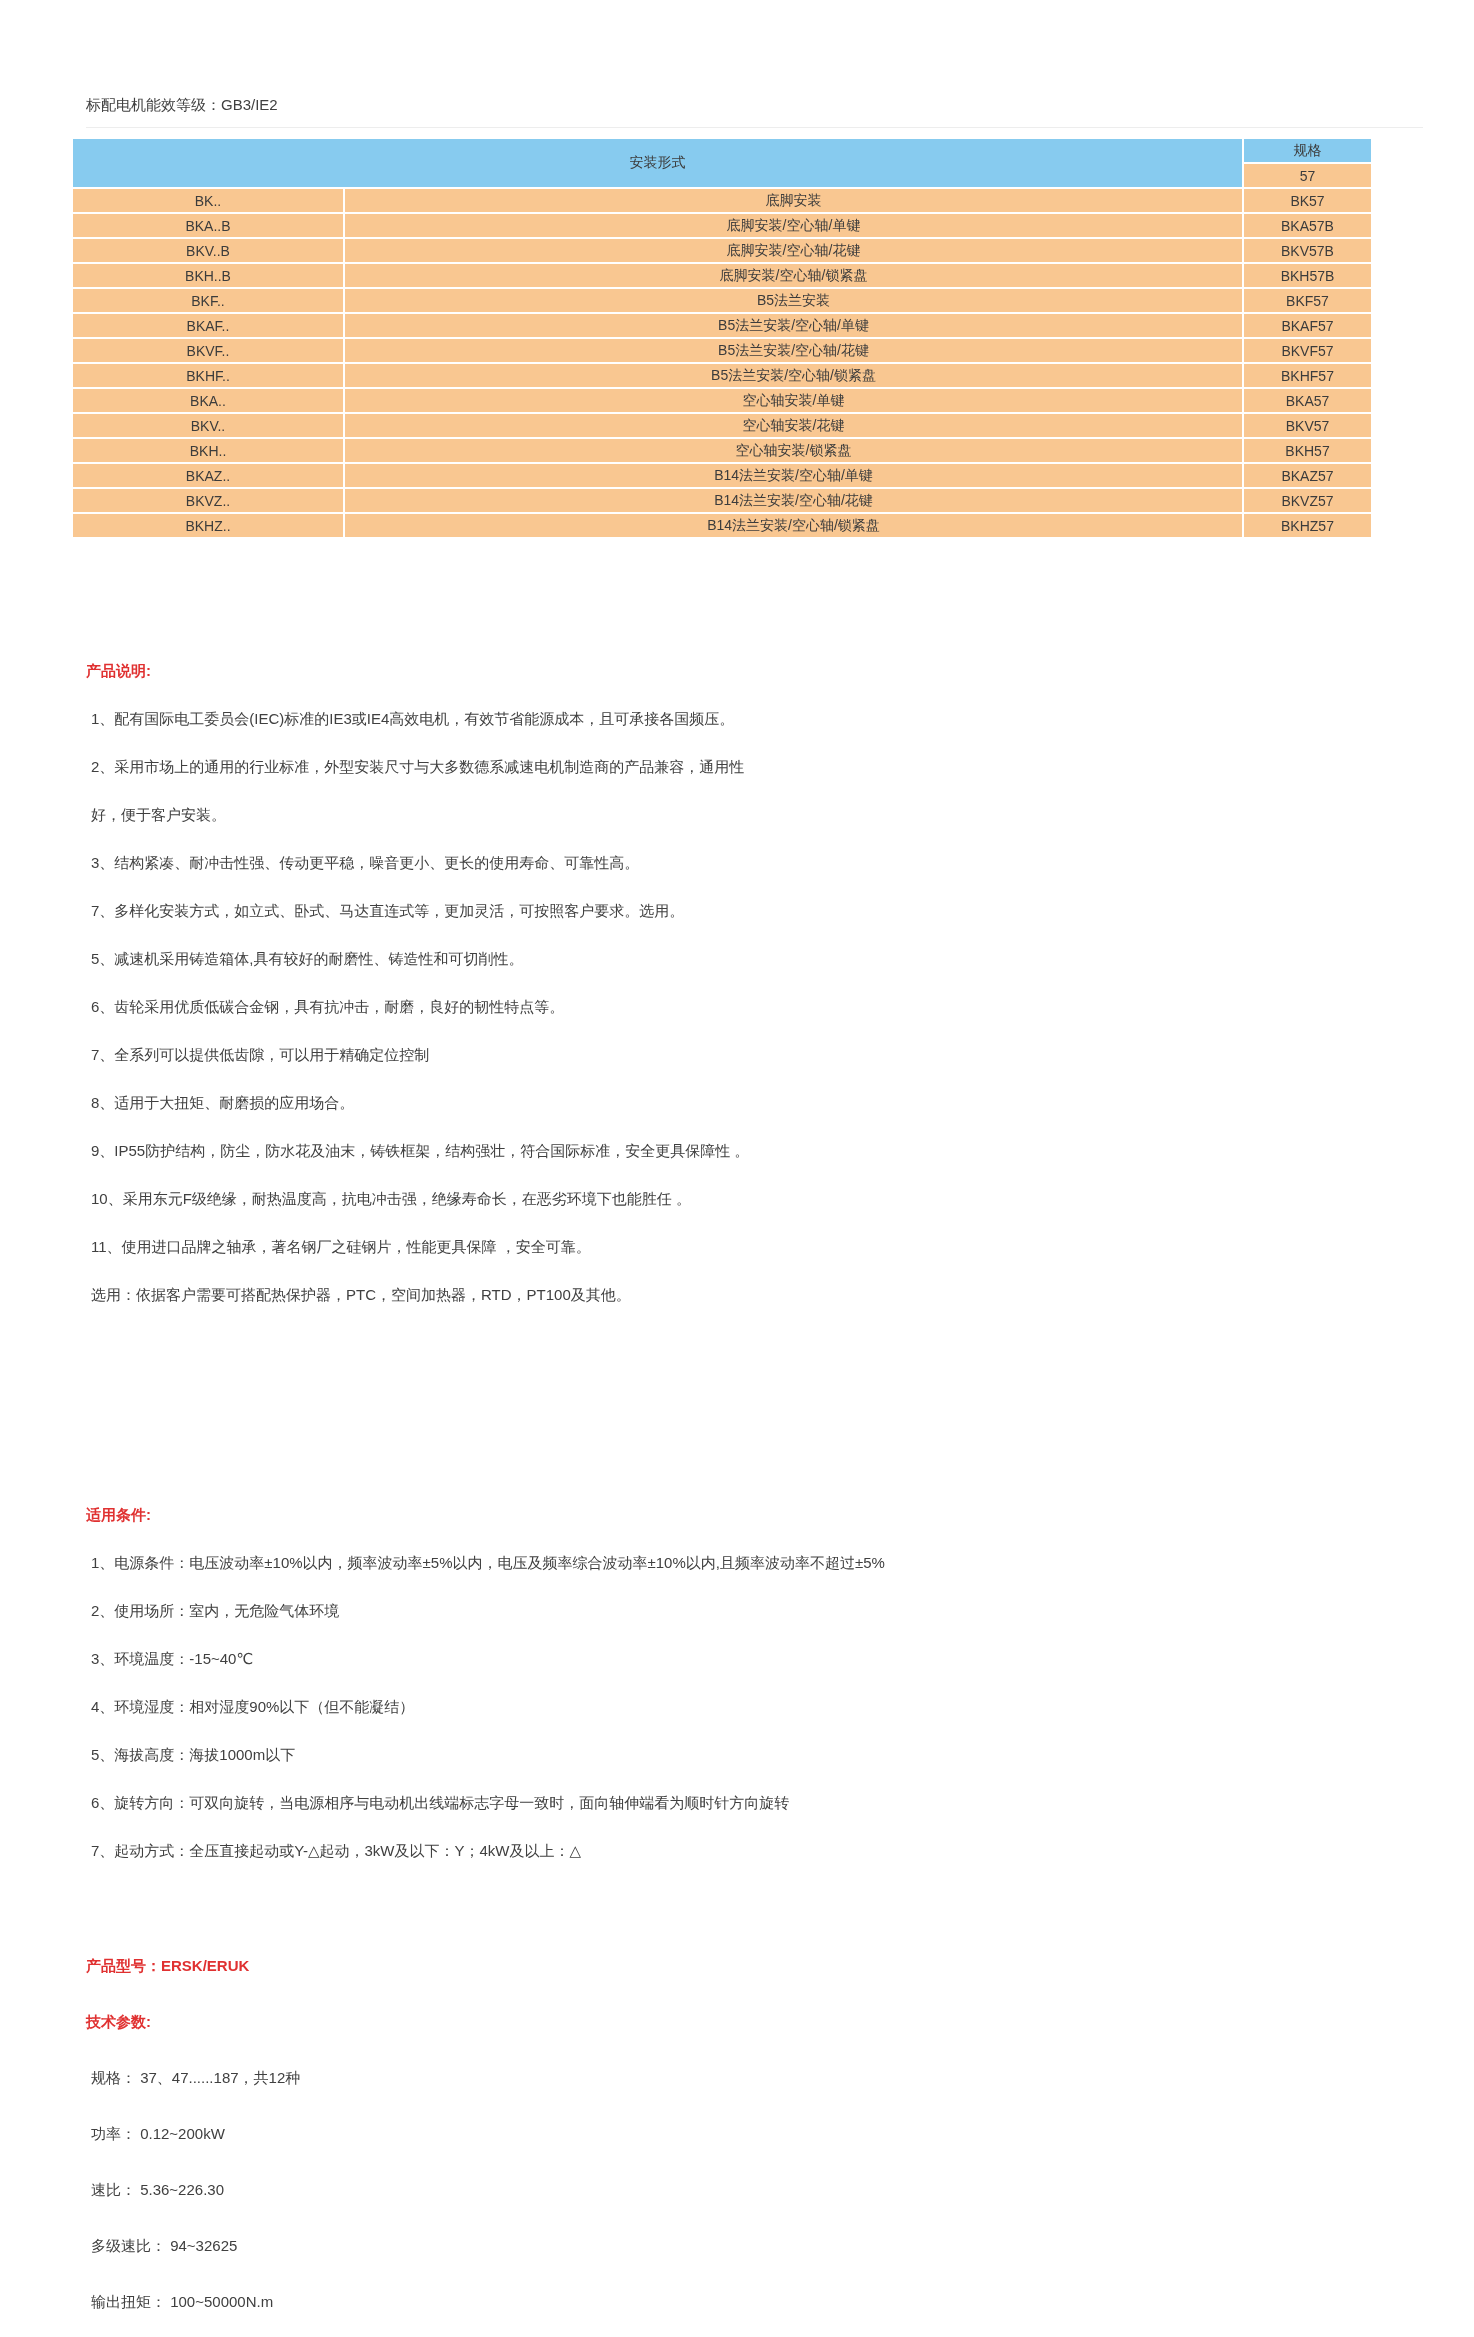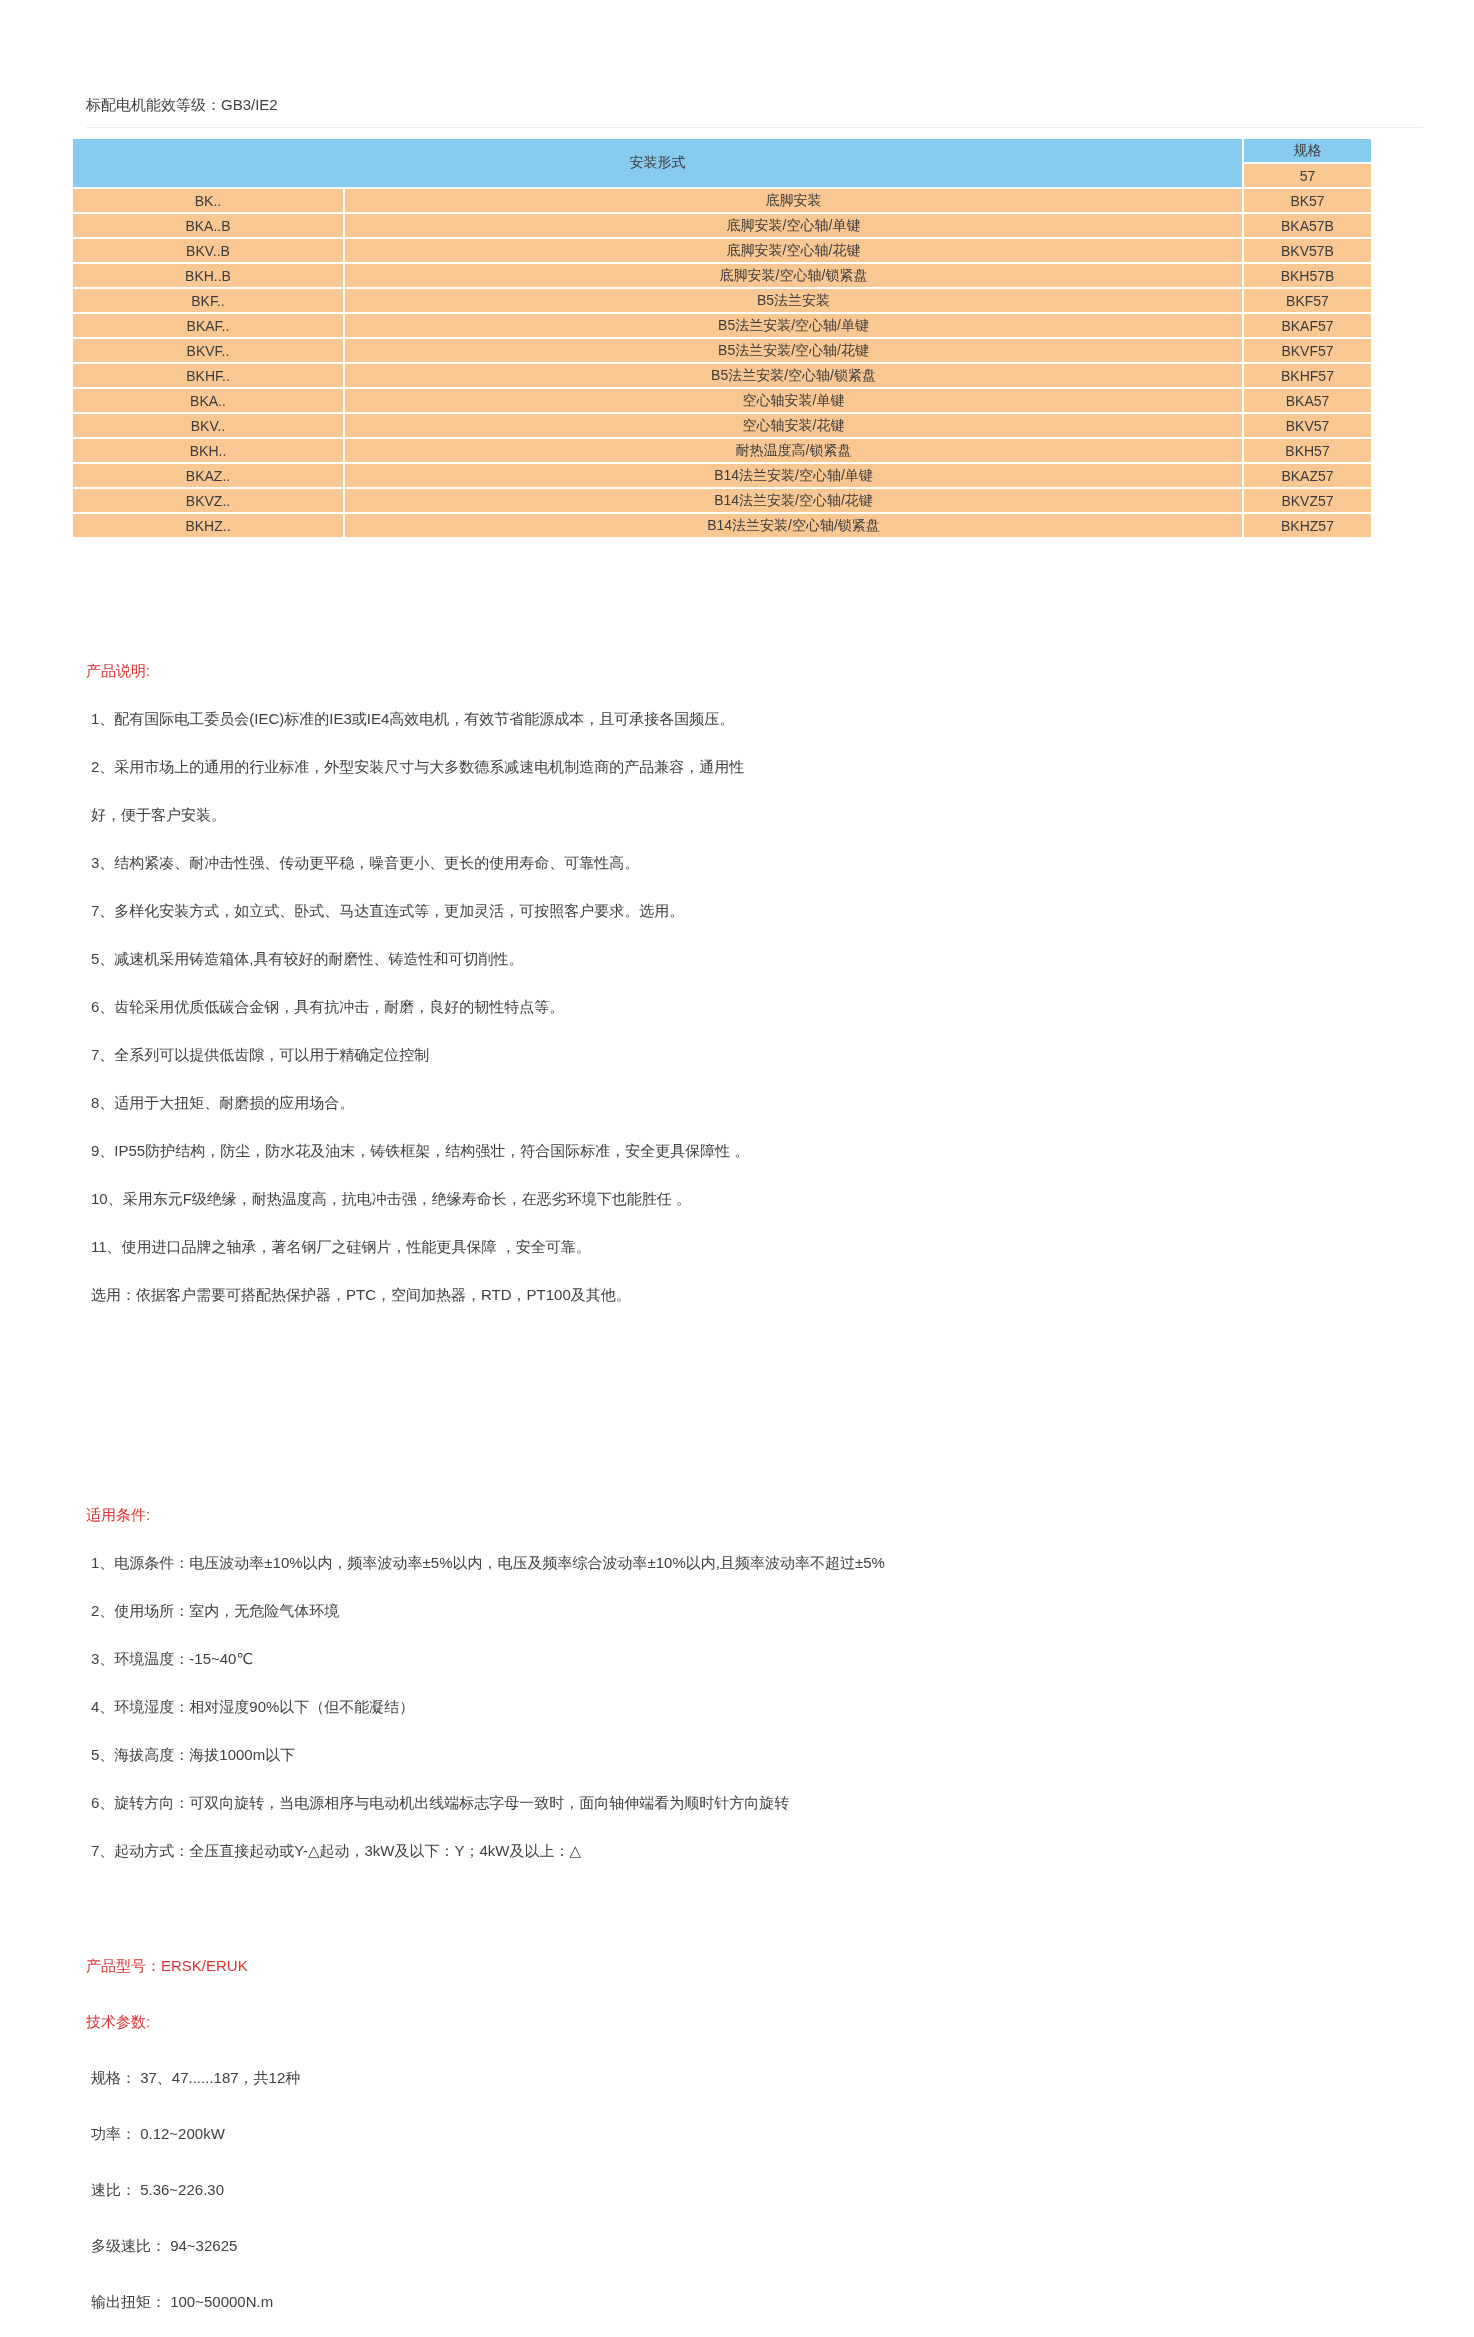--- a/index.html
+++ b/index.html
@@ -16,21 +16,21 @@
 
   .divider{position:absolute;left:86px;top:127px;width:1337px;height:1px;background:#ededed;}
 
   .spec-table{position:absolute;left:71px;top:137px;width:1300px;border-collapse:collapse;table-layout:fixed;font-size:14px;color:#3c3c3c;}
   .spec-table th,.spec-table td{background:var(--orange);border:2px solid #ffffff;font-weight:400;text-align:center;vertical-align:middle;height:23px;padding:0;overflow:hidden;white-space:nowrap;}
   .spec-table .blue{background:var(--blue);}
 
   .section{position:absolute;left:86px;color:var(--text);font-size:15px;}
   .section p{margin:0 0 32px 0;line-height:16px;height:16px;white-space:nowrap;}
   .section p.item{padding-left:5px;}
-  .red{color:var(--red);}
+  .red{color:var(--red);font-weight:bold;}
 
   #desc{top:663px;}
   #desc p:nth-child(5){margin-top:18px;}   
   #cond{top:1507px;}
   #model{top:1958px;}
   #model p{margin-bottom:40px;}
 </style>
 </head>
 <body>
 
@@ -111,21 +111,21 @@
   </tr>
 
   <tr>
     <td>BKV..</td>
     <td>空心轴安装/花键</td>
     <td>BKV57</td>
   </tr>
 
   <tr>
     <td>BKH..</td>
-    <td>耐热温度高/锁紧盘</td>
+    <td>空心轴安装/锁紧盘</td>
     <td>BKH57</td>
   </tr>
 
   <tr>
     <td>BKAZ..</td>
     <td>B14法兰安装/空心轴/单键</td>
     <td>BKAZ57</td>
   </tr>
 
   <tr>

